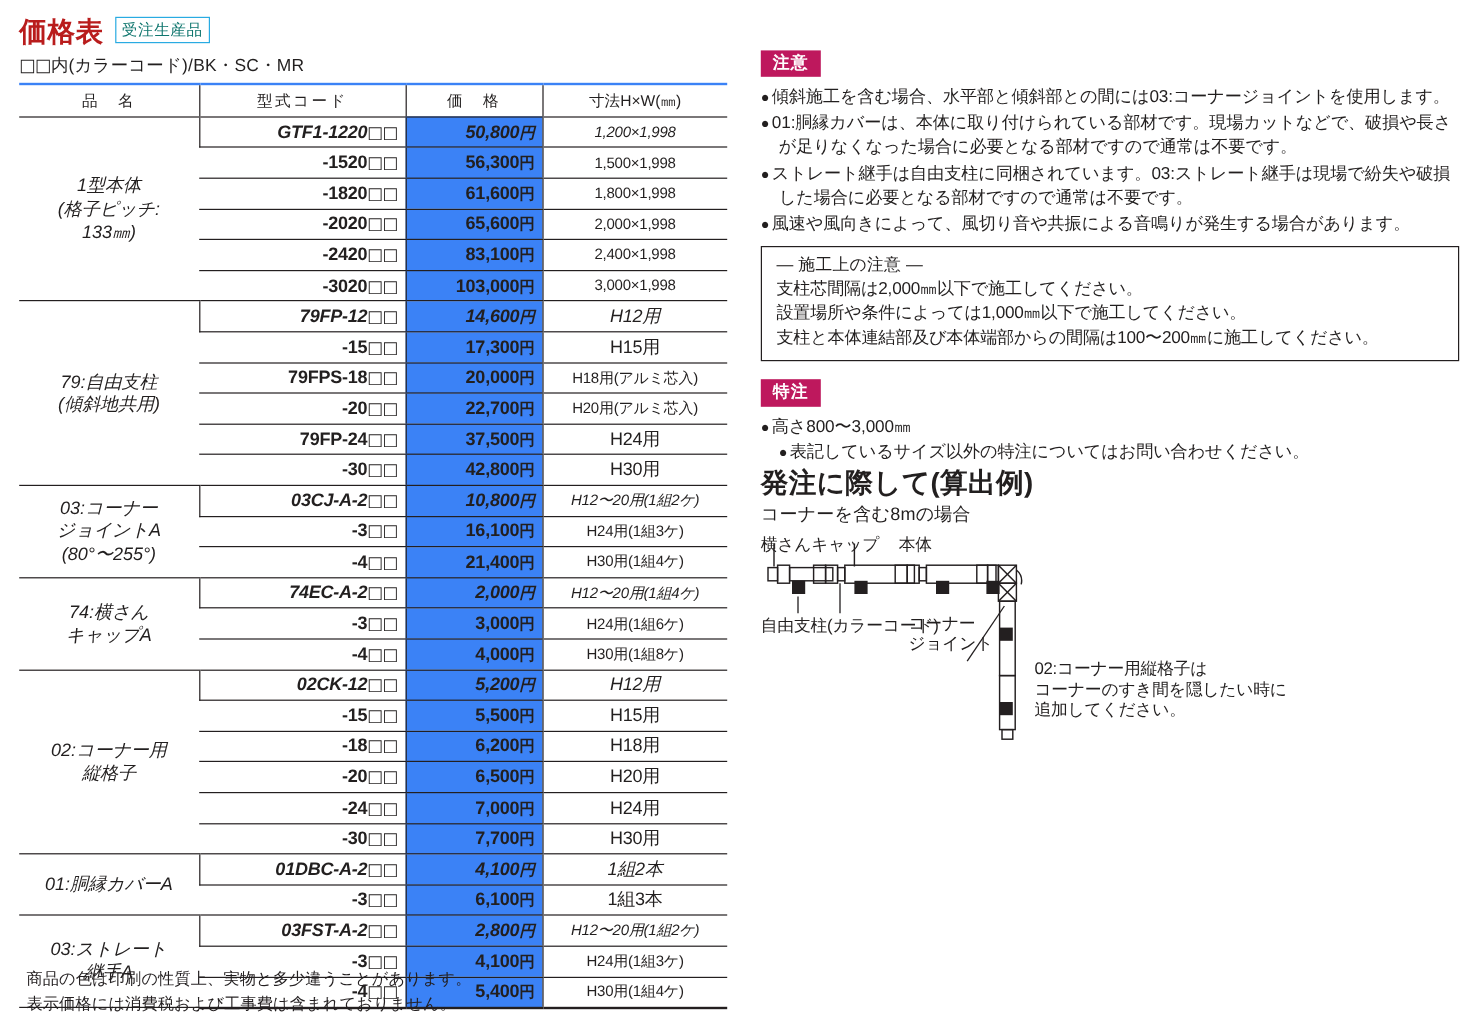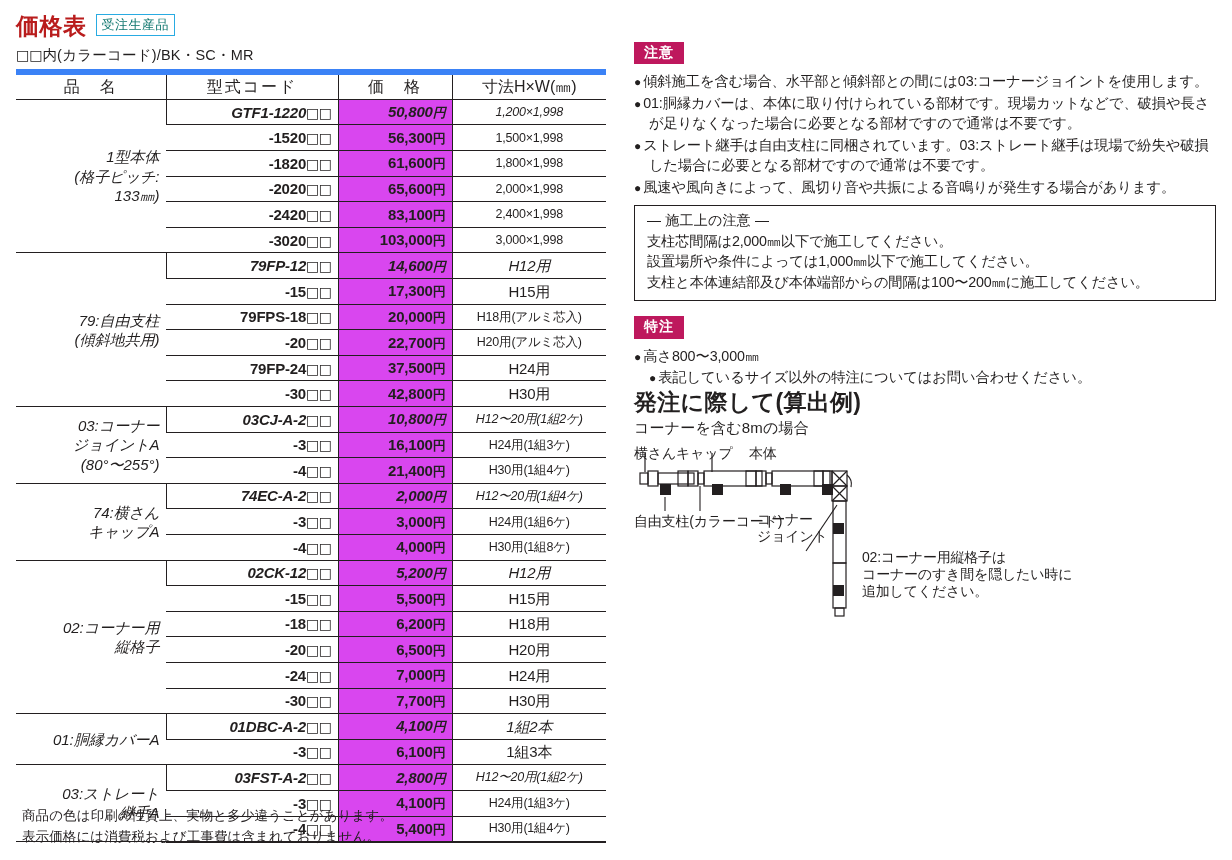--- a/index.html
+++ b/index.html
@@ -50,44 +50,44 @@
     border-left:1px solid #231f20;
     border-bottom:1px solid #231f20;
     padding:0 6px;
     height:25.6px;
     font-size:15px;
     vertical-align:middle;
     line-height:1.15;
   }
   table.price th:first-child, table.price td:first-child { border-left:none; }
   table.price tr.head th {
-    border-top:6px solid #3b82f6;
+    border-top:2px solid #3b82f6;
     border-bottom:1px solid #231f20;
     font-weight:normal;
     text-align:center;
-    font-size:16px;
+    font-size:13px;
     height:27px;
     letter-spacing:2px;
   }
   table.price tr.head th.dim { letter-spacing:0; }
   table.price tr.grp-start td { border-top:1.6px solid #231f20;font-style:italic; }
   table.price tr:last-child td { border-bottom:2px solid #231f20; }
 
   td.name {
-    text-align:right; font-size:14.5px; letter-spacing:0;
+    text-align:center; font-size:14.5px; letter-spacing:0;
     border-bottom:none; vertical-align:middle; padding-left:8px;
   }
   td.name .nm { display:block; white-space:pre-line; line-height:1.28; }
   td.code {
     text-align:right; font-weight:bold; font-size:17px;
     letter-spacing:-.2px; padding-right:10px; white-space:nowrap;
   }
   td.code .sq { font-weight:normal; font-size:14px; }
   td.price {
-    background:#d946ef; text-align:right; font-weight:bold; font-size:17px;
+    background:#3b82f6; text-align:right; font-weight:bold; font-size:17px;
     padding-right:8px; white-space:nowrap; letter-spacing:-.2px;
   }
   td.price .yen { font-size:13px; font-weight:bold; }
   td.dim { text-align:center; font-size:14px; letter-spacing:-.2px; white-space:nowrap; }
   td.dim.small { font-size:12.5px; }
 
   .footnotes {
     position:absolute; left:22px; top:806px;
     font-size:13.5px; line-height:1.55; color:#231f20; letter-spacing:.1px;
   }

